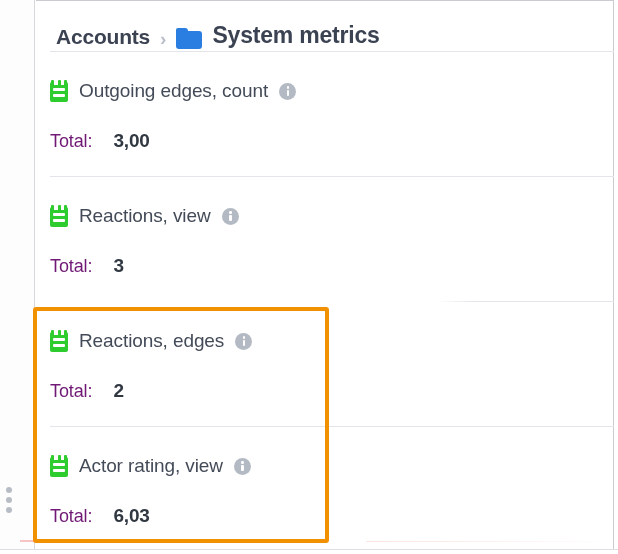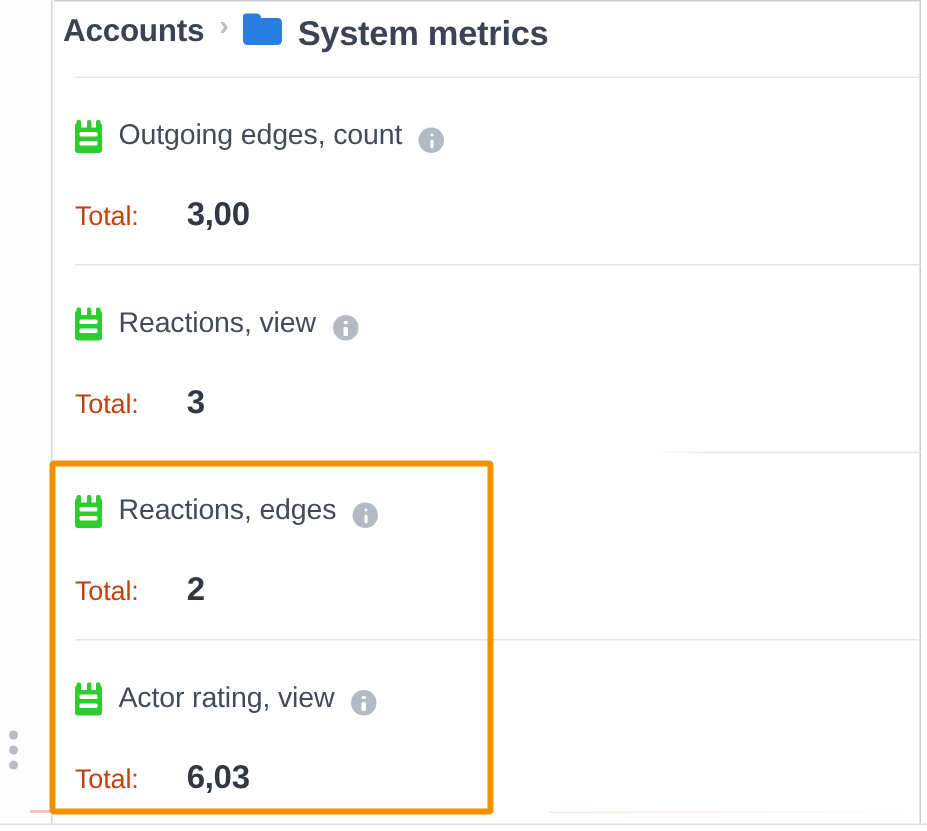--- a/index.html
+++ b/index.html
@@ -53,24 +53,24 @@
     width: 578px;
     height: 554px;
     background: #ffffff;
     border-right: 1px solid #c9cbd1;
     border-top: 1px solid #c9cbd1;
   }
 
   
   .breadcrumb {
     position: absolute;
-    left: 6px; top: 8px;
+    left: 20px; top: 8px;
     height: 40px;
     display: flex;
-    align-items: flex-start;
+    align-items: flex-end;
     gap: 10px;
   }
   .crumb-root {
     font-size: 21px;
     font-weight: 700;
     color: #3b4252;
     letter-spacing: -0.2px;
     cursor: pointer;
   }
   .crumb-sep {
@@ -137,21 +137,21 @@
   }
   .row-divider.partial {
     left: 400px; width: 178px;
     background: linear-gradient(to right, rgba(227,229,234,0), #e3e5ea 22%, #e3e5ea);
   }
 
   .metric-title {
     position: absolute;
     left: 14px; top: 28px;
     display: flex;
-    align-items: flex-end;
+    align-items: center;
     gap: 11px;
   }
 
   
   .metric-icon {
     width: 18px; height: 22px;
     position: relative;
     flex: 0 0 auto;
   }
   .metric-icon .body {
@@ -222,28 +222,28 @@
   }
 
   .metric-total {
     position: absolute;
     left: 14px; top: 78px;
     display: flex;
     align-items: baseline;
   }
   .total-label {
     font-size: 18px;
-    color: #c2410c;
+    color: #701a75;
     letter-spacing: -0.1px;
   }
   .total-value {
-    font-size: 22px;
+    font-size: 19px;
     font-weight: 700;
     color: #313842;
-    margin-left: 32px;
+    margin-left: 21px;
     letter-spacing: -0.2px;
   }
 
   
   .highlight-box {
     position: absolute;
     left: 33px;
     top: 307px;
     width: 296px;
     height: 236px;

